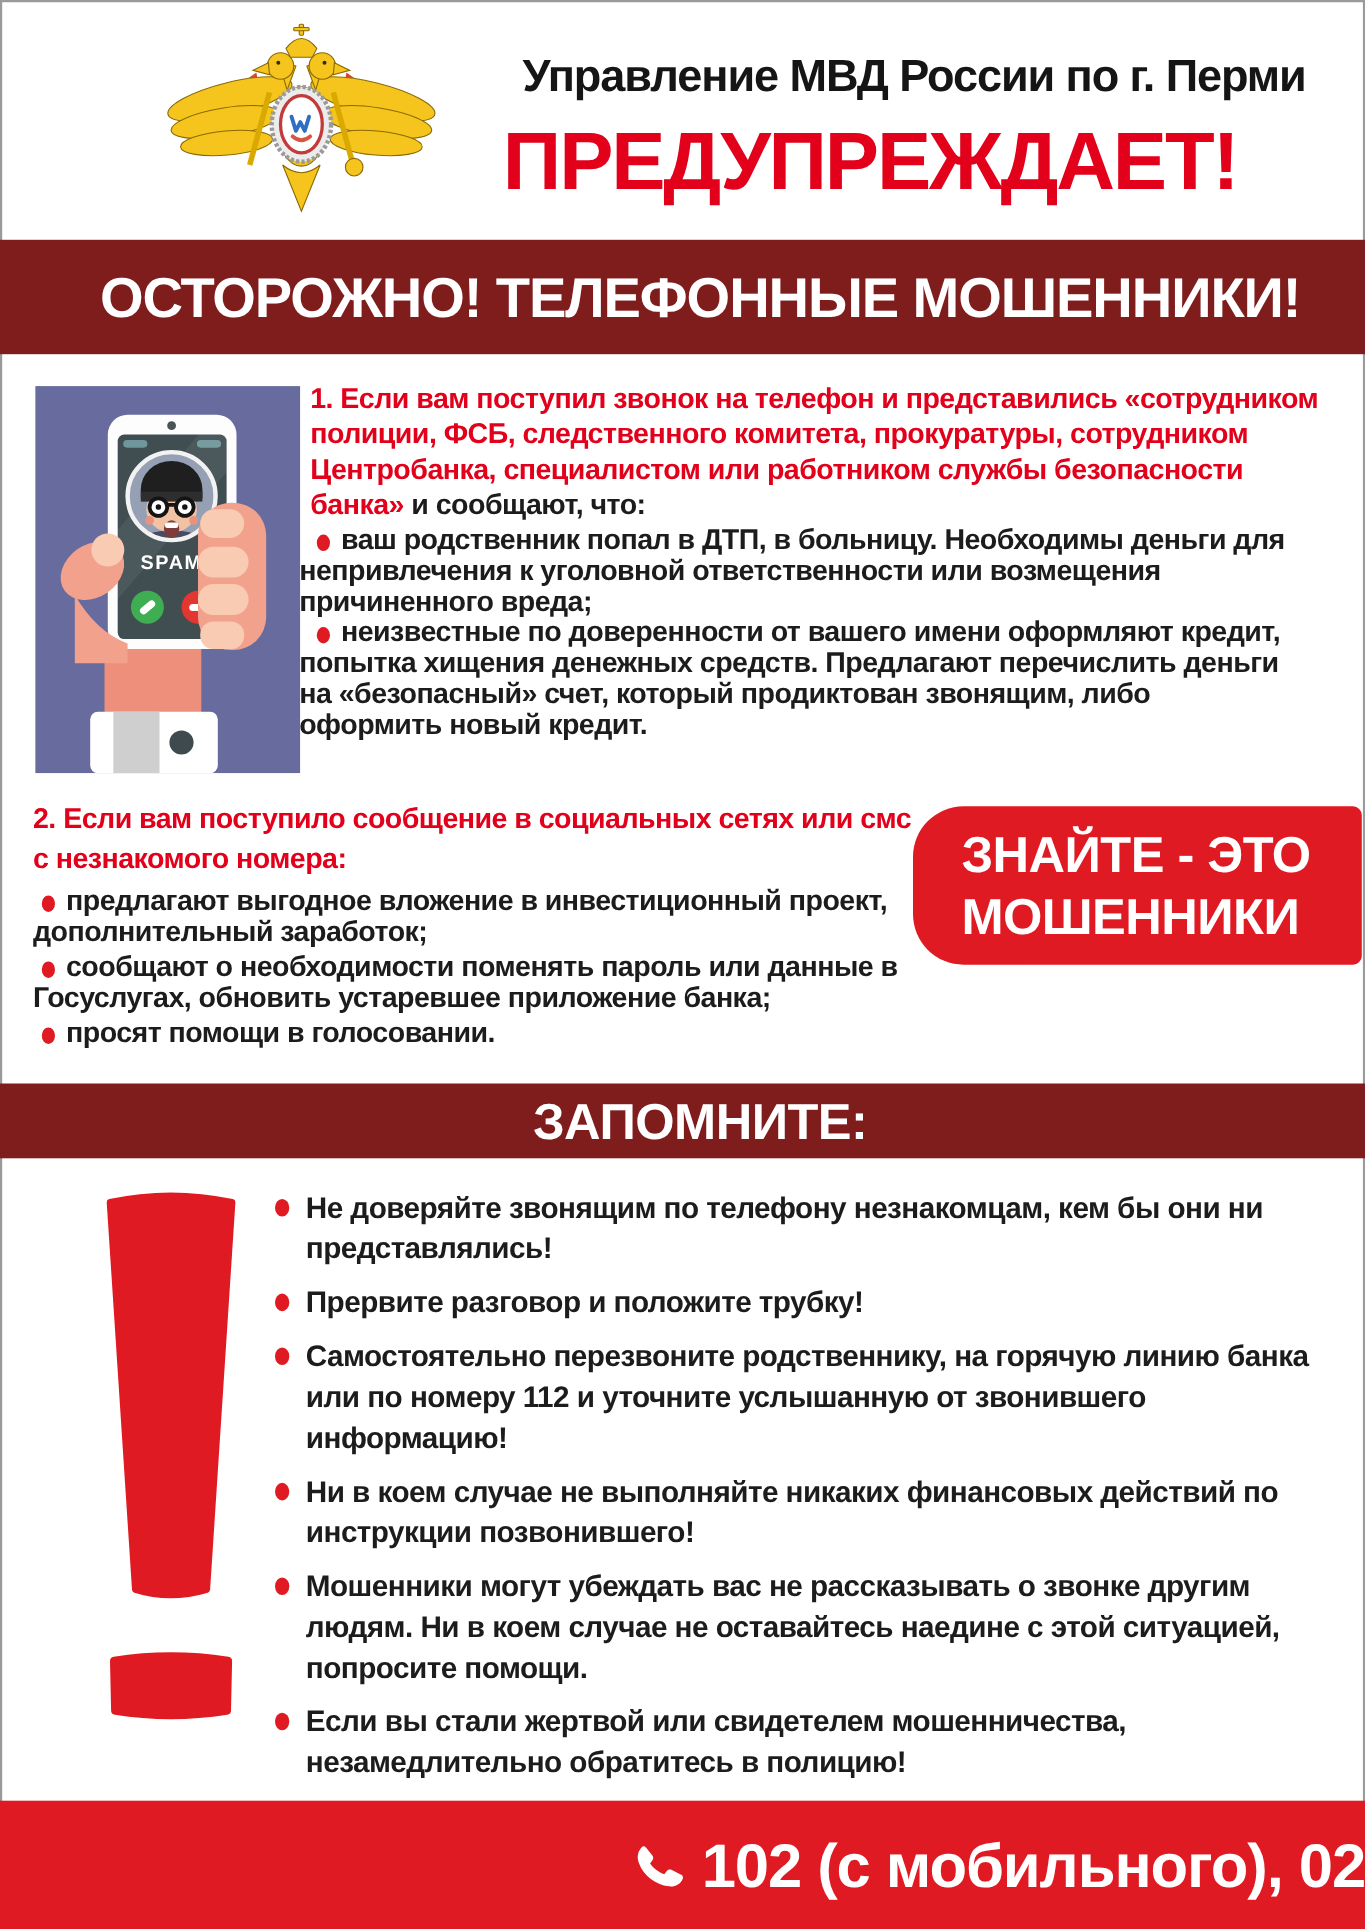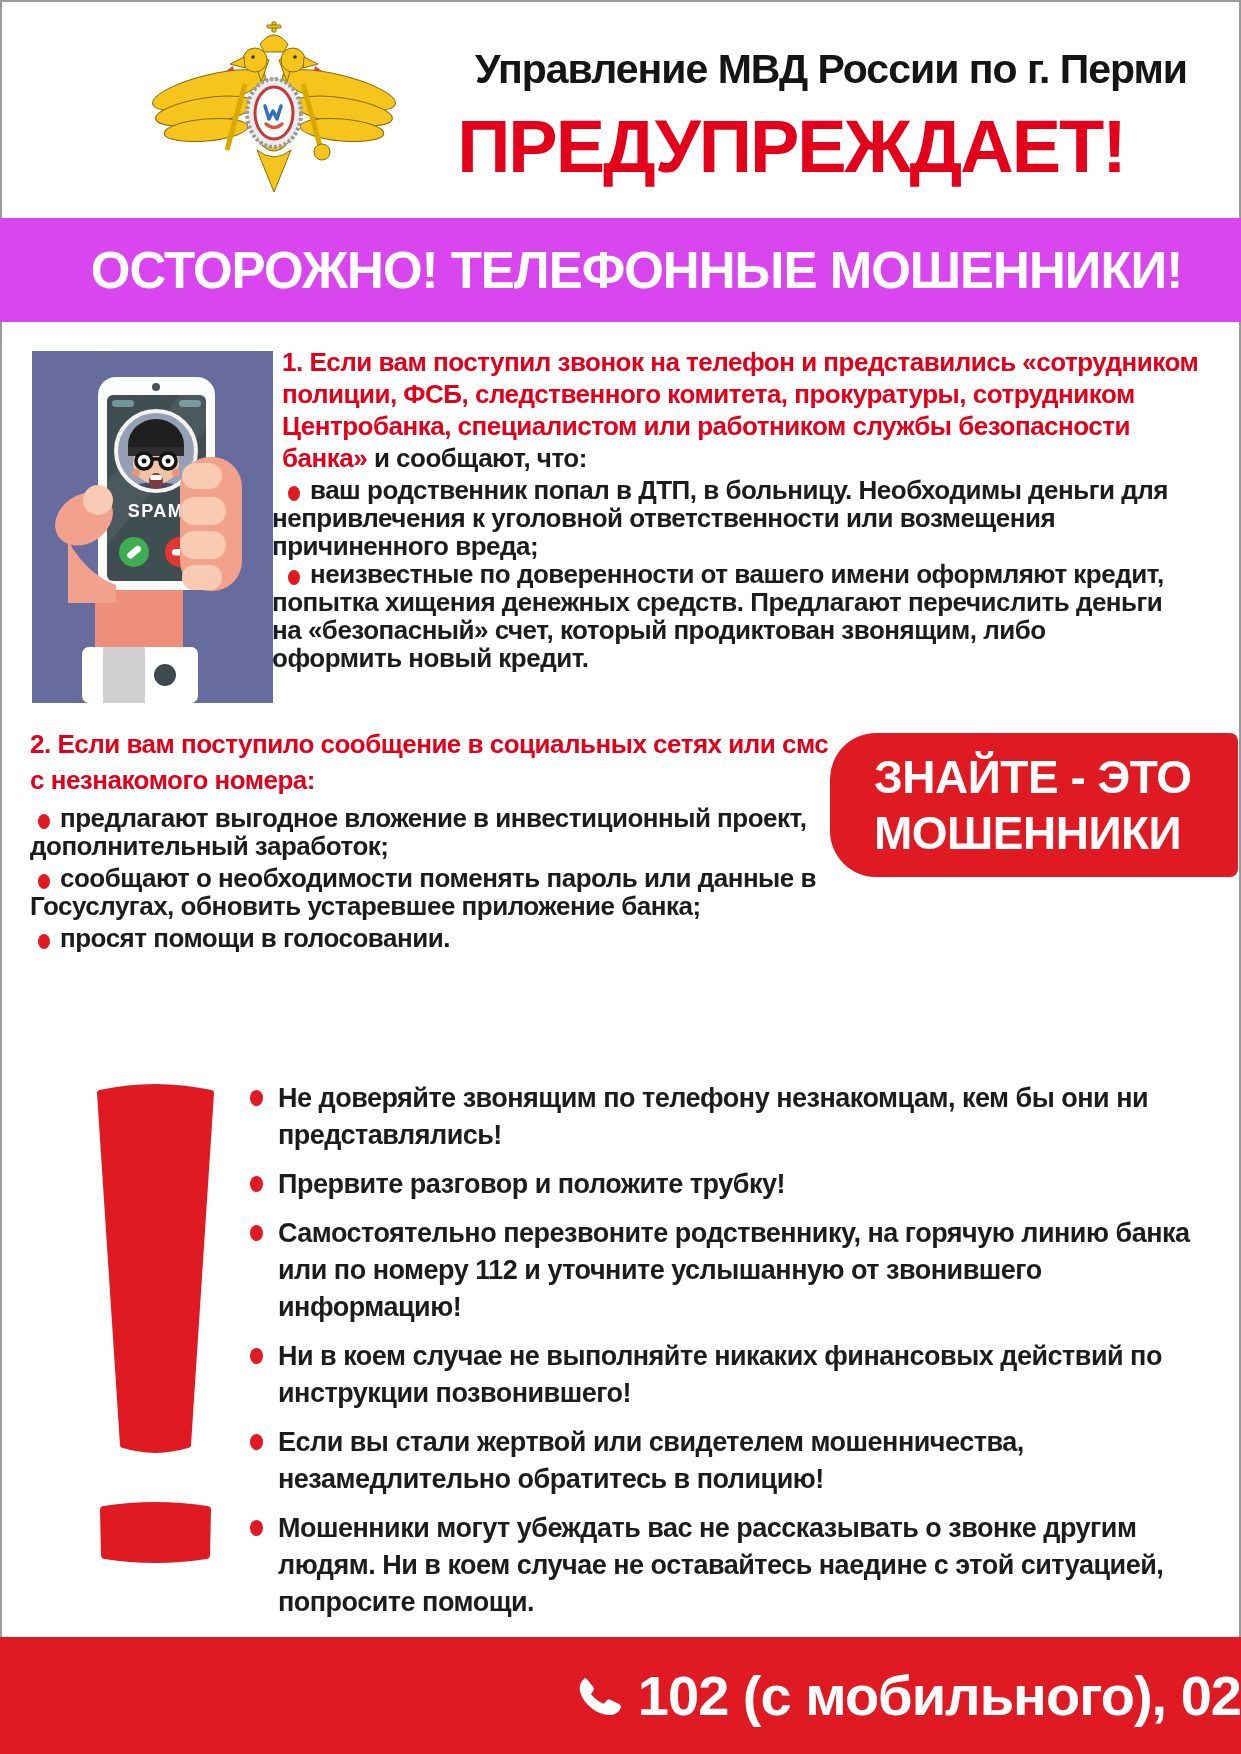--- a/index.html
+++ b/index.html
@@ -13,21 +13,21 @@
     position:absolute;left:436px;top:46px;width:790px;text-align:center;
     font-weight:700;font-size:41px;letter-spacing:-1px;color:#151515;white-space:nowrap;
   }
   .warn-title{
     position:absolute;left:396px;top:104px;width:790px;text-align:center;
     font-weight:700;font-size:74px;letter-spacing:-2px;color:#E2001B;white-space:nowrap;
   }
   .emblem{position:absolute;left:148px;top:20px;}
   
   .banner{
-    position:absolute;left:0;right:0;background:#d946ef;color:#ffffff;
+    position:absolute;left:0;right:0;background:#7f1d1d;color:#ffffff;
     display:flex;align-items:center;justify-content:center;font-weight:700;padding-left:32px;
   }
   .banner.caution{top:218px;height:104px;font-size:51px;letter-spacing:-1px;}
   .banner.remember{top:985px;height:68px;font-size:46px;letter-spacing:-0.5px;}
   
   .illo{position:absolute;left:32px;top:351px;}
   .col1{position:absolute;left:272px;top:346px;width:952px;}
   .para1{margin:0 0 2px 10px;font-weight:700;font-size:26px;line-height:32px;
     letter-spacing:-0.5px;color:#1c1c1c;white-space:pre-line;}
   .para1 .red{color:#E2001B;}
@@ -198,40 +198,43 @@
     <p class="dot-par">сообщают о необходимости поменять пароль или данные в
 Госуслугах, обновить устаревшее приложение банка;</p>
     <p class="dot-par">просят помощи в голосовании.</p>
   </div>
 
   <div class="know-box">
     <div class="kb-text">ЗНАЙТЕ - ЭТО
 МОШЕННИКИ</div>
   </div>
 
+  <div class="banner remember">
+    <span>ЗАПОМНИТЕ:</span>
+  </div>
 
   <svg class="exclam" width="127" height="490" viewBox="0 0 127 490" aria-hidden="true">
     <path d="M8,15 Q63,3 119,15 L96,367 Q63,377 31,367 Z" fill="#E01A22" stroke="#E01A22" stroke-width="6" stroke-linejoin="round"></path>
     <path d="M12,432 Q63,424 115,432 L114,477 Q63,485 13,477 Z" fill="#E01A22" stroke="#E01A22" stroke-width="8" stroke-linejoin="round"></path>
   </svg>
 
   <ul class="memo-list">
     <li>Не доверяйте звонящим по телефону незнакомцам, кем бы они ни
 представлялись!</li>
     <li>Прервите разговор и положите трубку!</li>
     <li>Самостоятельно перезвоните родственнику, на горячую линию банка
 или по номеру 112 и уточните услышанную от звонившего
 информацию!</li>
     <li>Ни в коем случае не выполняйте никаких финансовых действий по
 инструкции позвонившего!</li>
-    <li>Если вы стали жертвой или свидетелем мошенничества,
-незамедлительно обратитесь в полицию!</li>
     <li>Мошенники могут убеждать вас не рассказывать о звонке другим
 людям. Ни в коем случае не оставайтесь наедине с этой ситуацией,
 попросите помощи.</li>
+    <li>Если вы стали жертвой или свидетелем мошенничества,
+незамедлительно обратитесь в полицию!</li>
   </ul>
 
   <div class="footer">
     <svg width="46" height="46" viewBox="0 0 60 60" aria-hidden="true">
       <path transform="rotate(-8 30 30)" fill="#FFFFFF" d="M14,5 C8,9 5,16 7,24 C10,39 23,52 38,56 C46,58 53,55 56,49 C57,47 56,45 54,44 L44,37 C42,36 40,36 38,38 L35,41 C29,38 23,32 20,26 L23,23 C25,21 25,19 24,17 L18,7 C17,5 15,4 14,5 Z"></path>
     </svg>
     <span class="phone-num">102 (с мобильного), 02</span>
   </div>
 
 </div>

